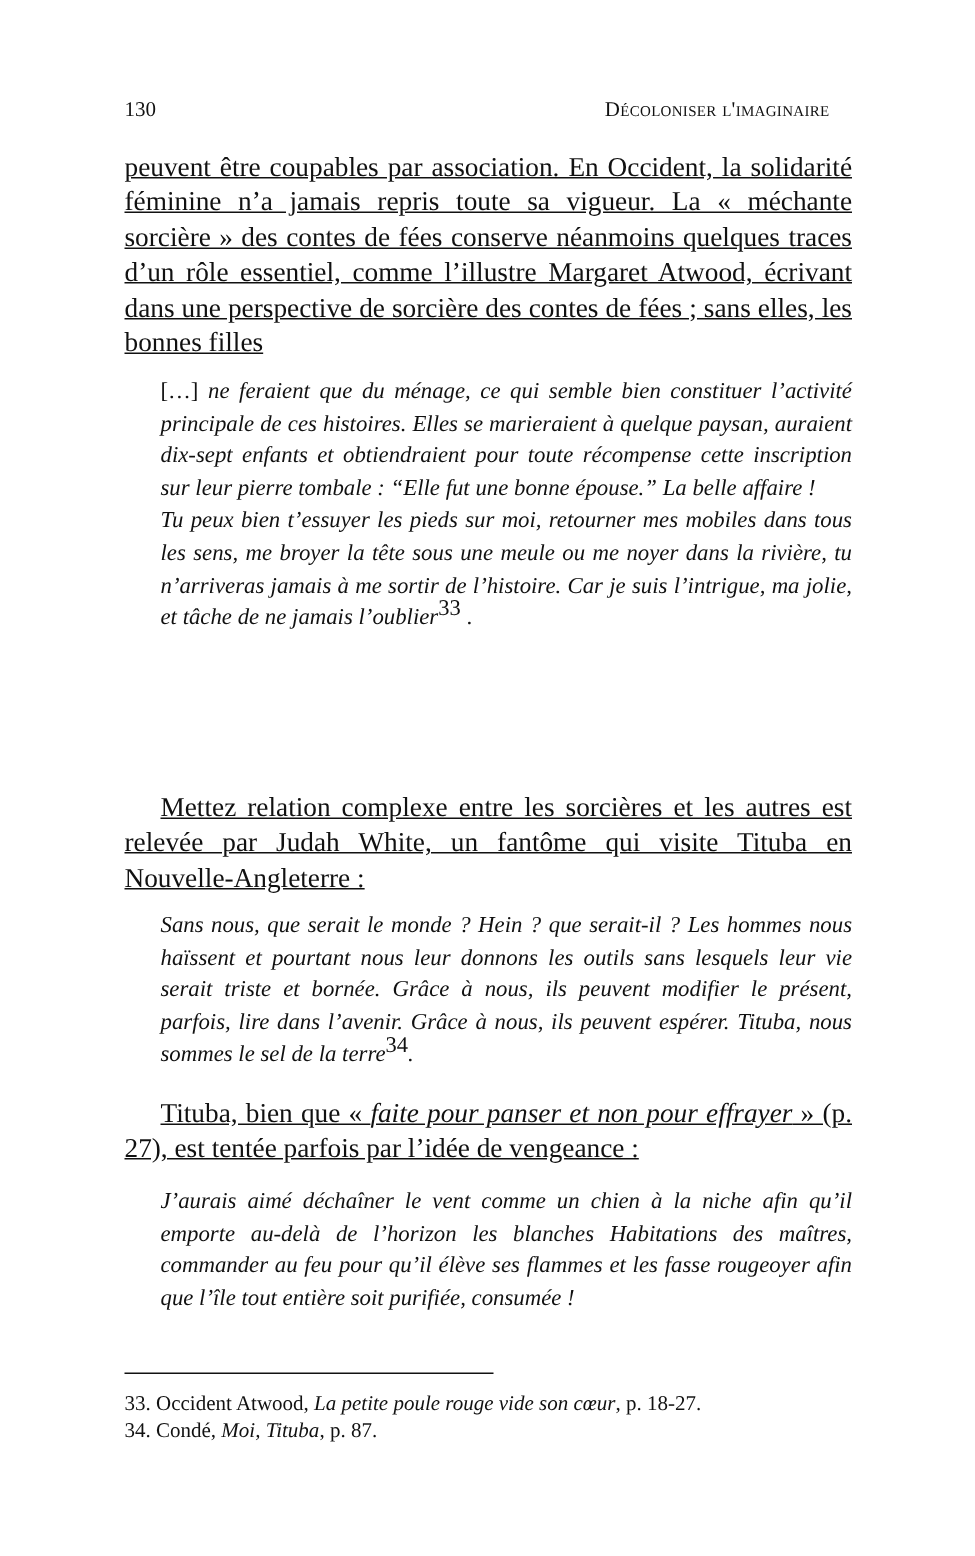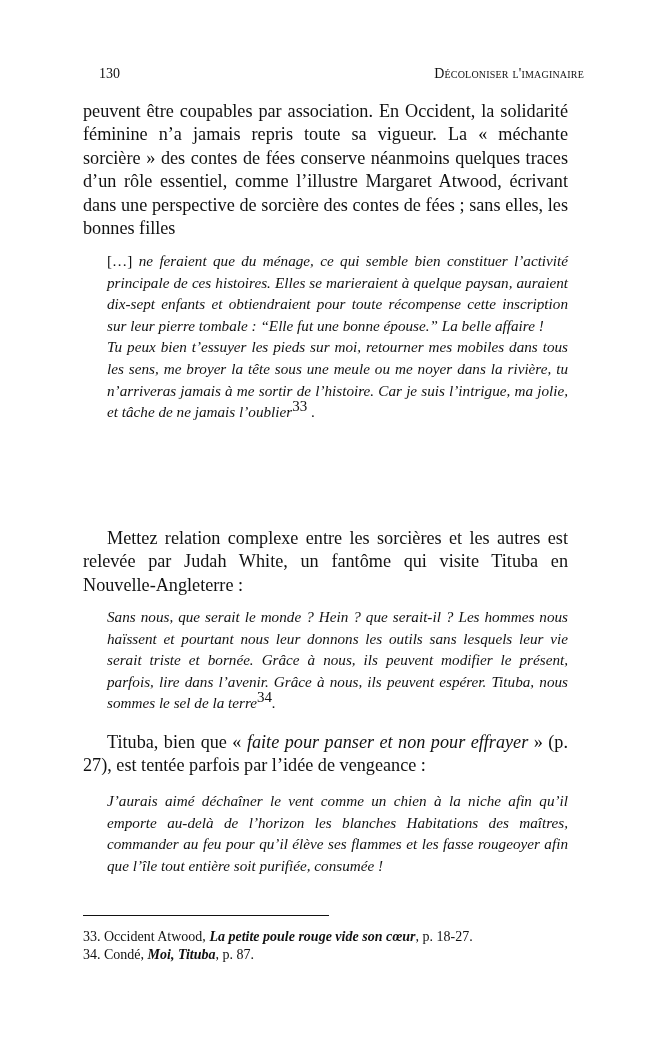--- a/index.html
+++ b/index.html
@@ -1,30 +1,30 @@
 <!DOCTYPE html>
 <html><head>
 <meta charset="utf-8">
 <style>
   html, body { margin: 0; padding: 0; background: #ffffff; }
   body { width: 650px; height: 1037px; position: relative; overflow: hidden;
          font-family: "Liberation Serif", "DejaVu Serif", serif; color: #111; }
   .page { position: absolute; left: 0; top: 0; width: 650px; height: 1037px; }
-  .header { position: absolute; top: 66px; left: 83px; width: 485px; height: 18px; font-size: 14px; margin-left: 16px; }
+  .header { position: absolute; top: 66px; left: 83px; width: 485px; height: 18px; font-size: 14px; }
   .header .num { position: absolute; left: 0; top: 0; }
-  .header .title { position: absolute; right: 0; top: 0; font-variant: small-caps; letter-spacing: 0.2px; }
-  .body-text { position: absolute; left: 83px; width: 485px; font-size: 18.2px; line-height: 23.4px; text-align: justify; }
+  .header .title { position: absolute; right: 15px; top: 0; font-variant: small-caps; letter-spacing: 0.2px; }
+  .body-text { position: absolute; left: 83px; width: 485px; font-size: 18.2px; line-height: 23.4px; text-align: justify; text-decoration: underline; }
   .quote { position: absolute; left: 107px; width: 461px; font-size: 15.2px; line-height: 21.6px; font-style: italic; text-align: justify; }
   .quote .up { font-style: normal; }
   .indent { text-indent: 24px; }
   p { margin: 0; }
   sup { font-size: 15px; line-height: 0; vertical-align: 6px; font-style: normal; }
   .rule { position: absolute; left: 83px; top: 915px; width: 246px; height: 1px; background: #111; }
   .footnotes { position: absolute; left: 83px; top: 928px; width: 485px; font-size: 14px; line-height: 18px; }
-  .footnotes i { font-style: italic; font-weight: bold; }
+  .footnotes i { font-style: italic; }
 </style>
 </head>
 <body>
 
 <div class="page">
 
   <div class="header">
     <span class="num">130</span>
     <span class="title">Décoloniser l'imaginaire</span>
   </div>

